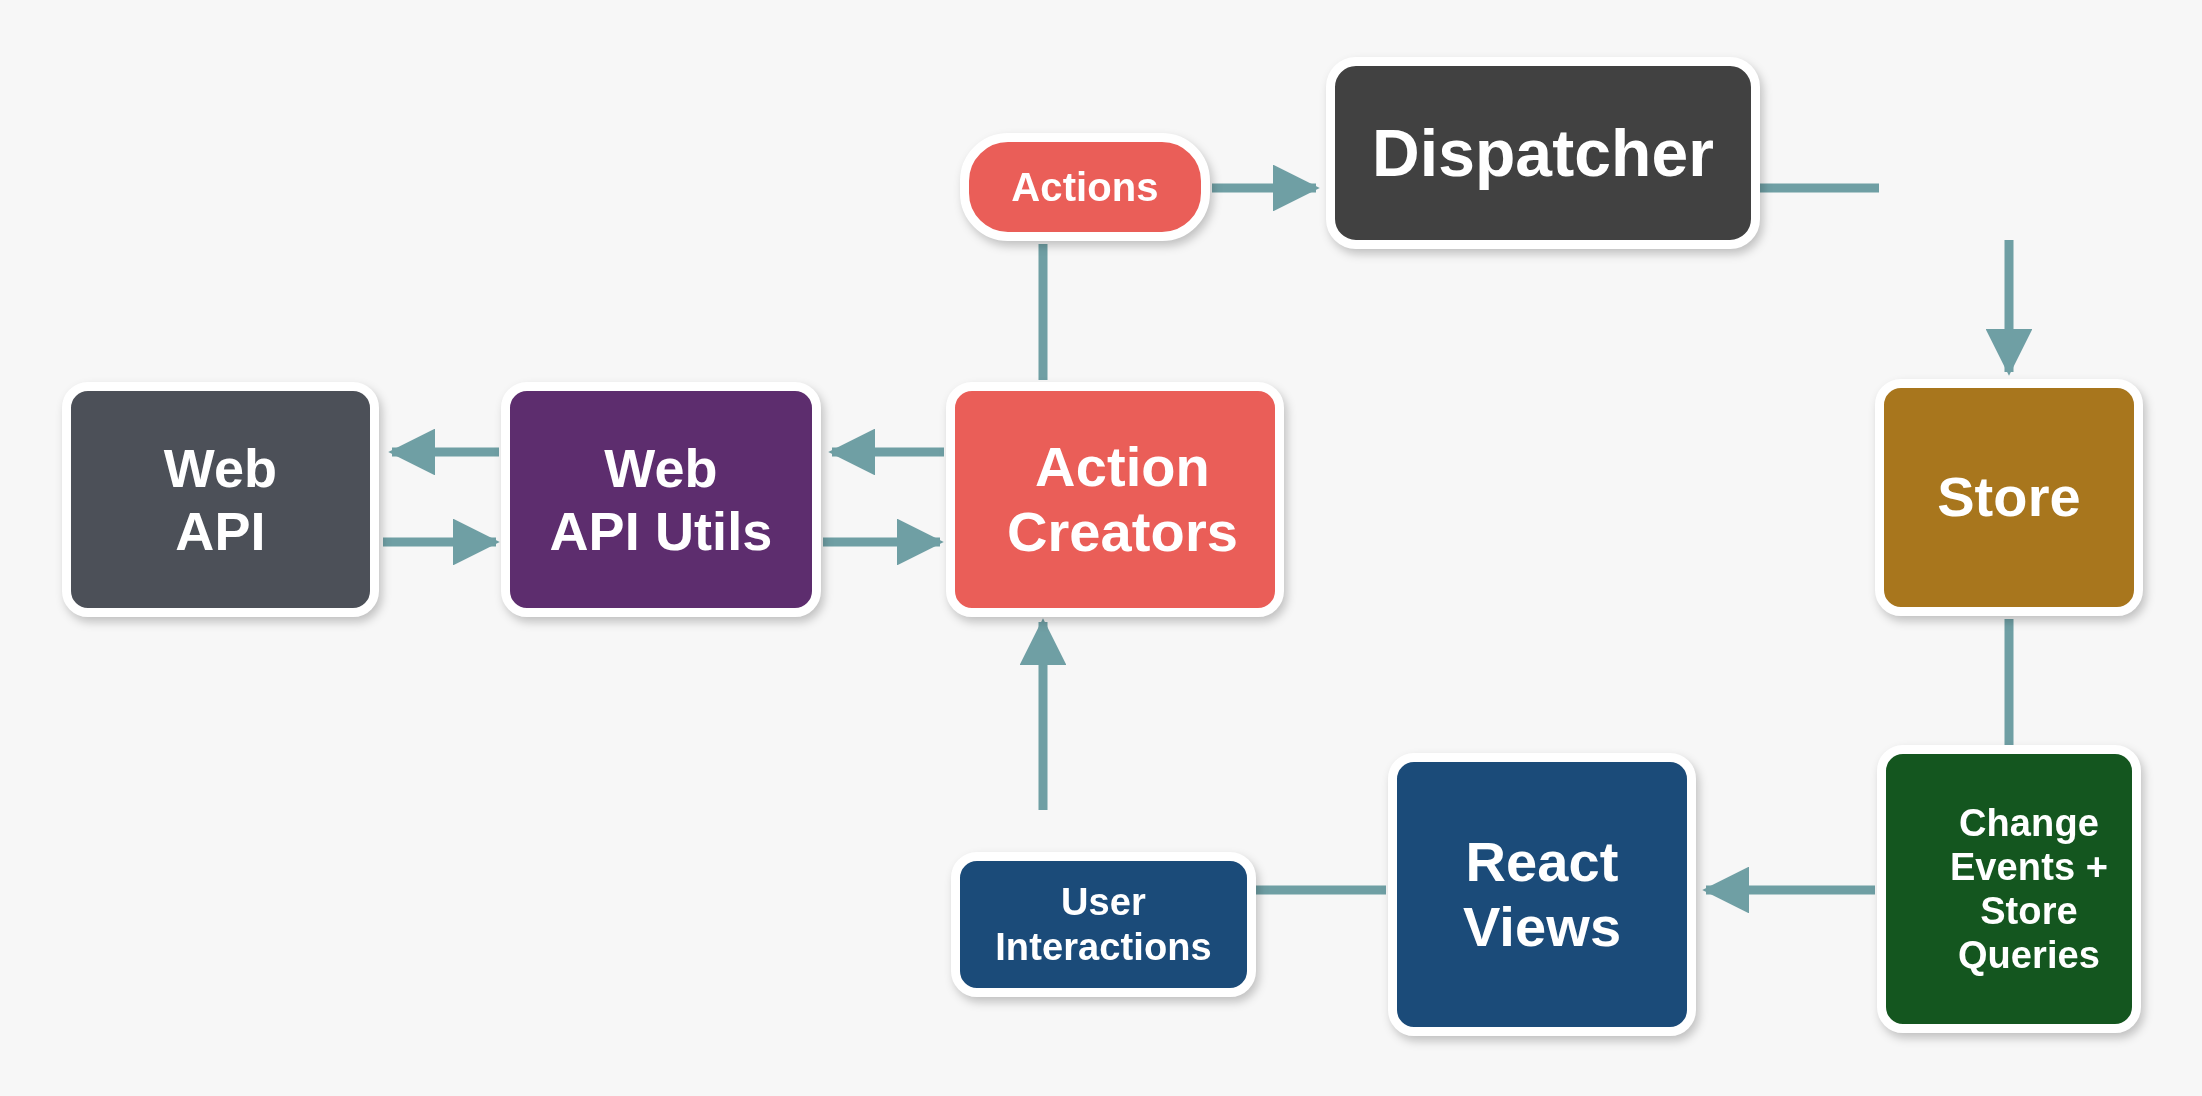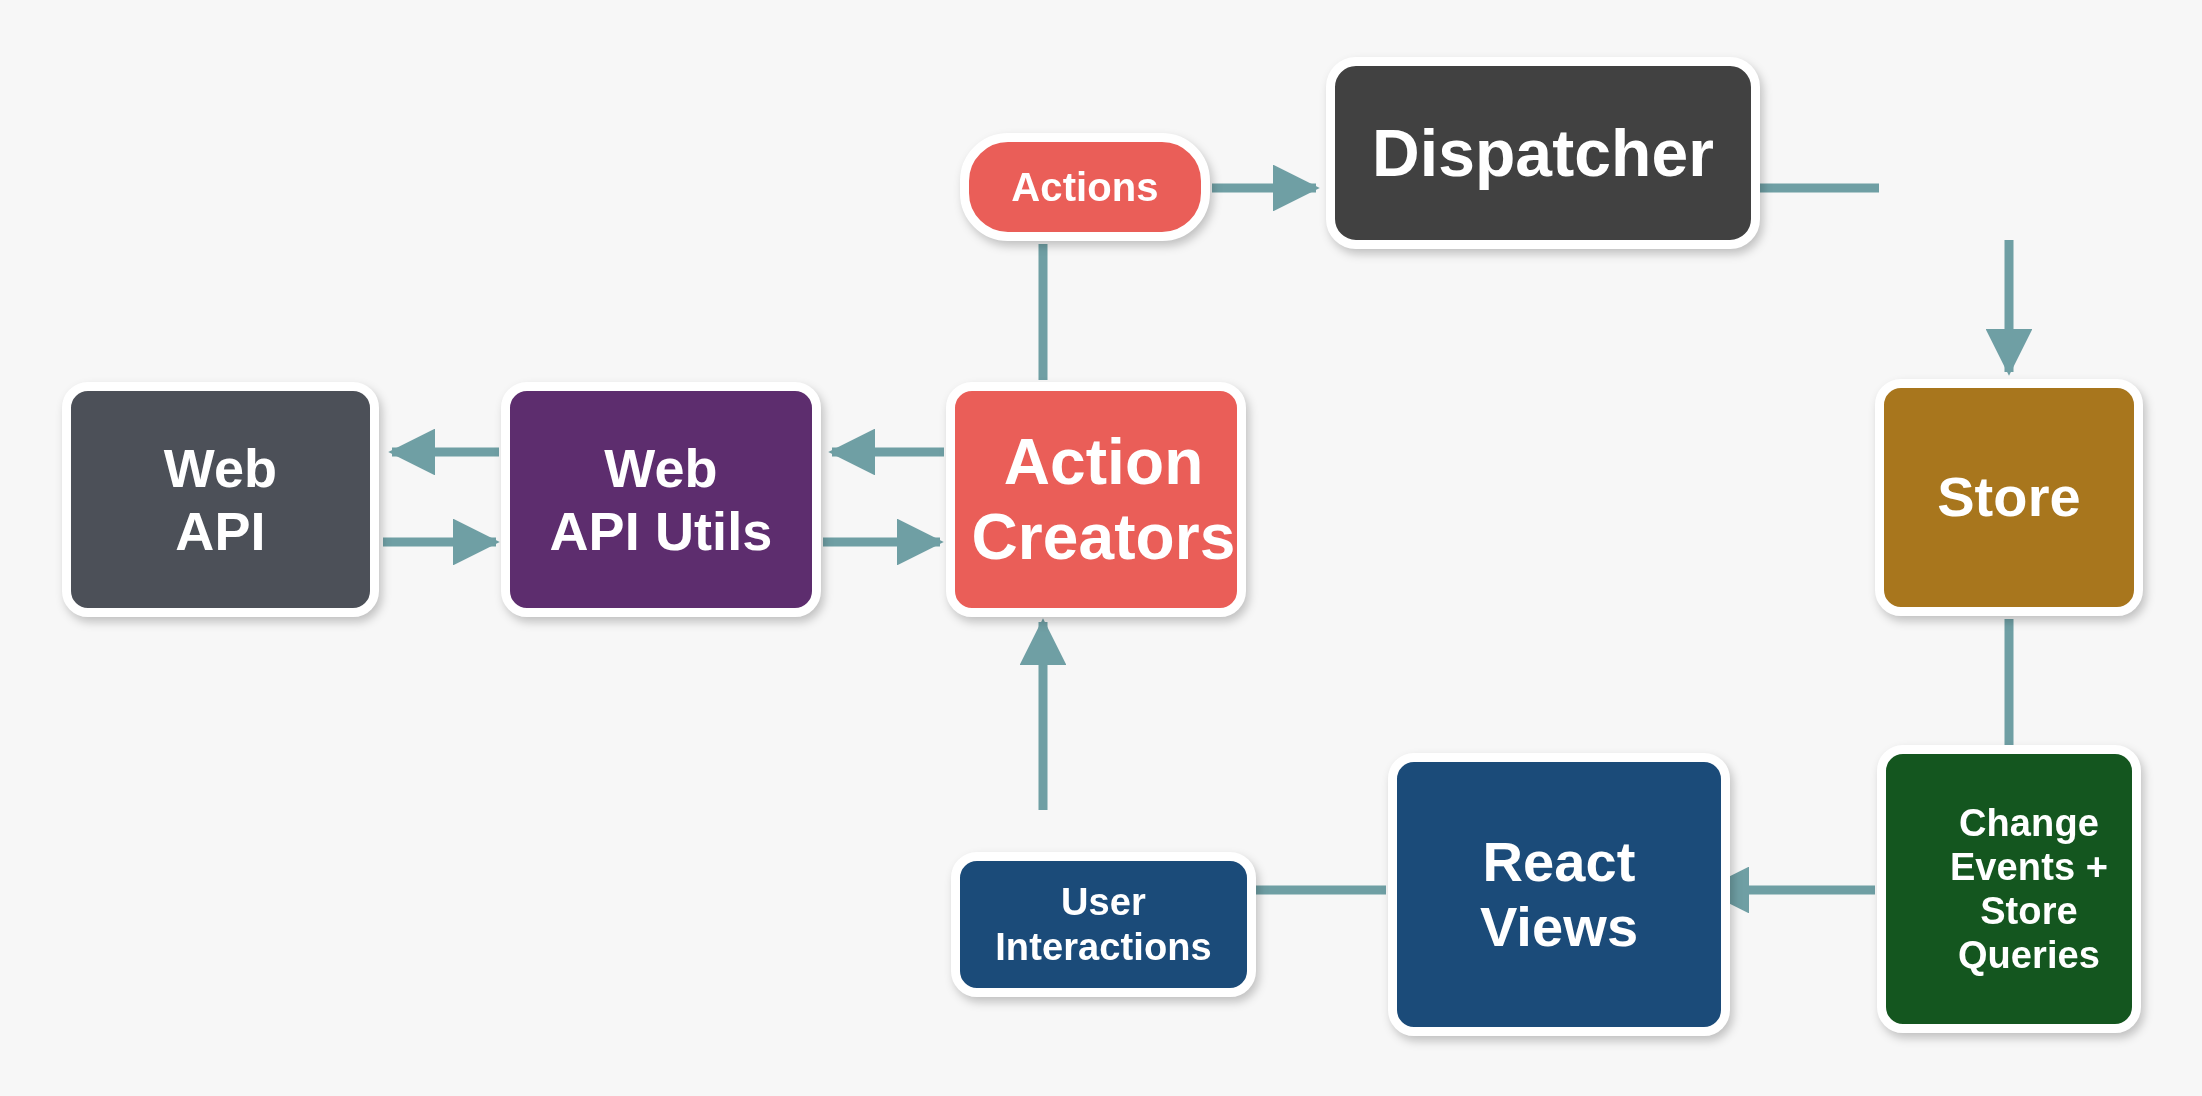--- a/index.html
+++ b/index.html
@@ -42,23 +42,23 @@
     letter-spacing: 0.1px;
     white-space: pre-line;
     user-select: none;
   }
   
   .n-actions      { left: 960px;  top: 133px; width: 250px;  height: 108px; border-radius: 48px; font-size: 40px; }
   .n-dispatcher   { left: 1326px; top: 57px;  width: 434px;  height: 192px; border-radius: 30px; font-size: 66px; }
   .n-callbacks    { left: 1877px; top: 137px; width: 266px;  height: 100px; border-radius: 26px; font-size: 38px; }
   .n-store        { left: 1875px; top: 379px; width: 268px;  height: 237px; border-radius: 26px; font-size: 56px; }
   .n-changeevents { left: 1877px; top: 745px; width: 264px;  height: 288px; border-radius: 26px; font-size: 38px; padding-left: 40px; }
-  .n-reactviews   { left: 1388px; top: 753px; width: 342px;  height: 283px; border-radius: 26px; font-size: 56px; }
+  .n-reactviews   { left: 1388px; top: 753px; width: 308px;  height: 283px; border-radius: 26px; font-size: 56px; }
   .n-userinteract { left: 951px;  top: 852px; width: 305px;  height: 145px; border-radius: 26px; font-size: 38px; }
-  .n-actioncreat  { left: 946px;  top: 382px; width: 300px;  height: 235px; border-radius: 26px; font-size: 64px; padding-left: 15px; }
+  .n-actioncreat  { left: 946px;  top: 382px; width: 338px;  height: 235px; border-radius: 26px; font-size: 56px; padding-left: 15px; }
   .n-webapiutils  { left: 501px;  top: 382px; width: 320px;  height: 235px; border-radius: 26px; font-size: 54px; }
   .n-webapi       { left: 62px;   top: 382px; width: 317px;  height: 235px; border-radius: 26px; font-size: 54px; }
 </style>
 </head>
 <body>
 
 <div id="canvas" style="background: rgb(247, 247, 247);">
 
   <svg id="connectors" viewBox="0 0 2202 1096" width="2202" height="1096" xmlns="http://www.w3.org/2000/svg">
     <defs>

